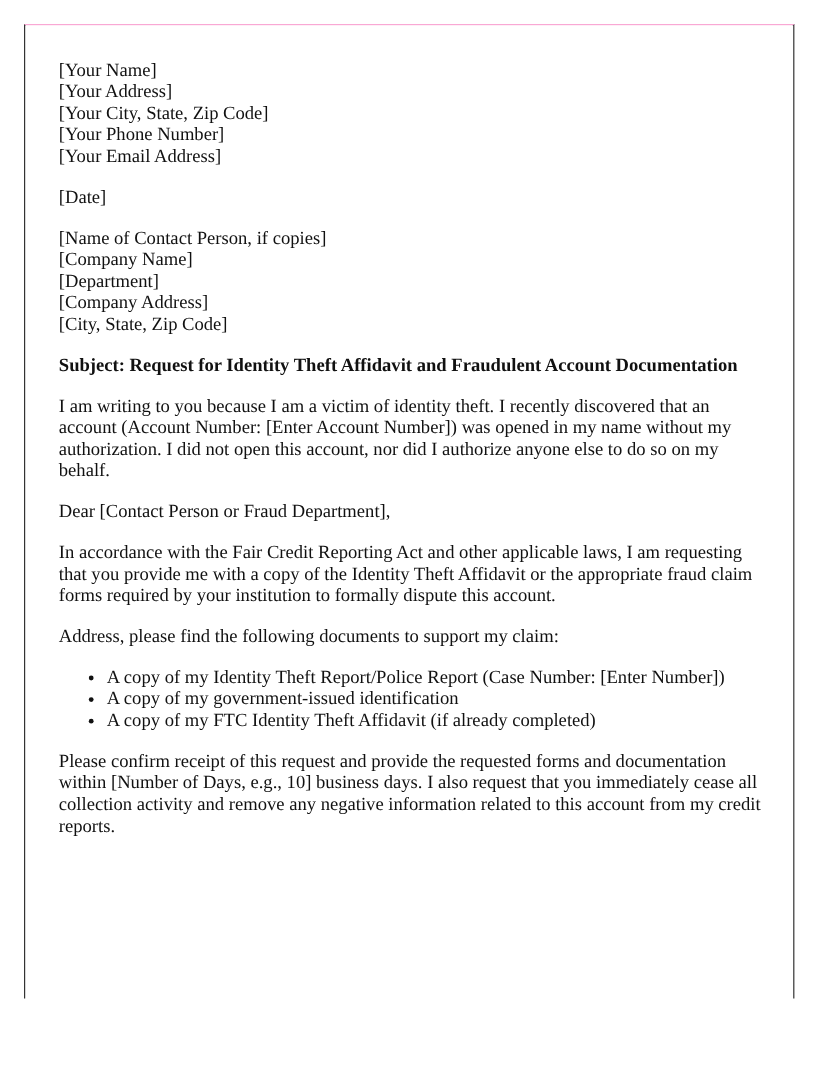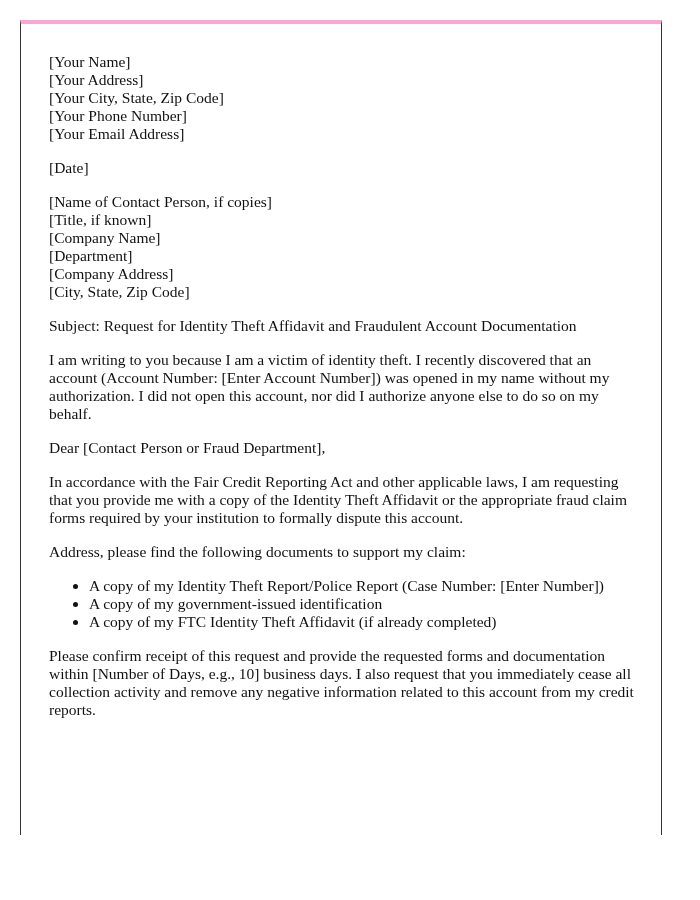--- a/index.html
+++ b/index.html
@@ -1,29 +1,29 @@
 <!DOCTYPE html>
 <html><head>
 <meta charset="utf-8">
 <style>
   html, body { margin: 0; padding: 0; background: #ffffff; }
   body { width: 700px; height: 900px; position: relative; overflow: hidden; }
   .page {
     position: absolute; left: 20px; top: 20px;
     width: 620px; height: 782px;
-    border-top: 4px solid #f9a8d4; border-left: 1px solid #333; border-right: 1px solid #333;
+    border-top: 1px solid #f9a8d4; border-left: 1px solid #333; border-right: 1px solid #333;
     padding: 29px 20px 0 28px;
     box-sizing: content-box; width: 592px;
     font-family: "Liberation Serif", "DejaVu Serif", serif;
     font-size: 15.5px; line-height: 18px; color: #111;
     overflow: hidden;
   }
   .block { margin: 0 0 16px 0; }
   .line { display: block; white-space: nowrap; }
-  .subject { font-weight: normal; margin: 0 0 16px 0; }
+  .subject { font-weight: bold; margin: 0 0 16px 0; }
   p { margin: 0 0 16px 0; }
   ul { margin: 0 0 16px 0; padding-left: 40px; }
   li { margin: 0; }
   b { font-weight: normal; }
 </style>
 </head>
 <body>
 
 <div class="page">
   <div class="block">
@@ -31,21 +31,20 @@
     <span class="line">[Your Address]</span>
     <span class="line">[Your City, State, Zip Code]</span>
     <span class="line">[Your Phone Number]</span>
     <span class="line">[Your Email Address]</span>
   </div>
 
   <div class="block">[Date]</div>
 
   <div class="block">
     <span class="line">[Name of Contact Person, if copies]</span>
-    <span class="line">[Title, if known]</span>
     <span class="line">[Company Name]</span>
     <span class="line">[Department]</span>
     <span class="line">[Company Address]</span>
     <span class="line">[City, State, Zip Code]</span>
   </div>
 
   <div class="subject">Subject: Request for Identity Theft Affidavit and Fraudulent Account Documentation</div>
 
   <p>I am writing to you because I am a victim of identity theft. I recently discovered that an account (Account Number: [Enter Account Number]) was opened in my name without my authorization. I did not open this account, nor did I authorize anyone else to do so on my behalf.</p>
 

